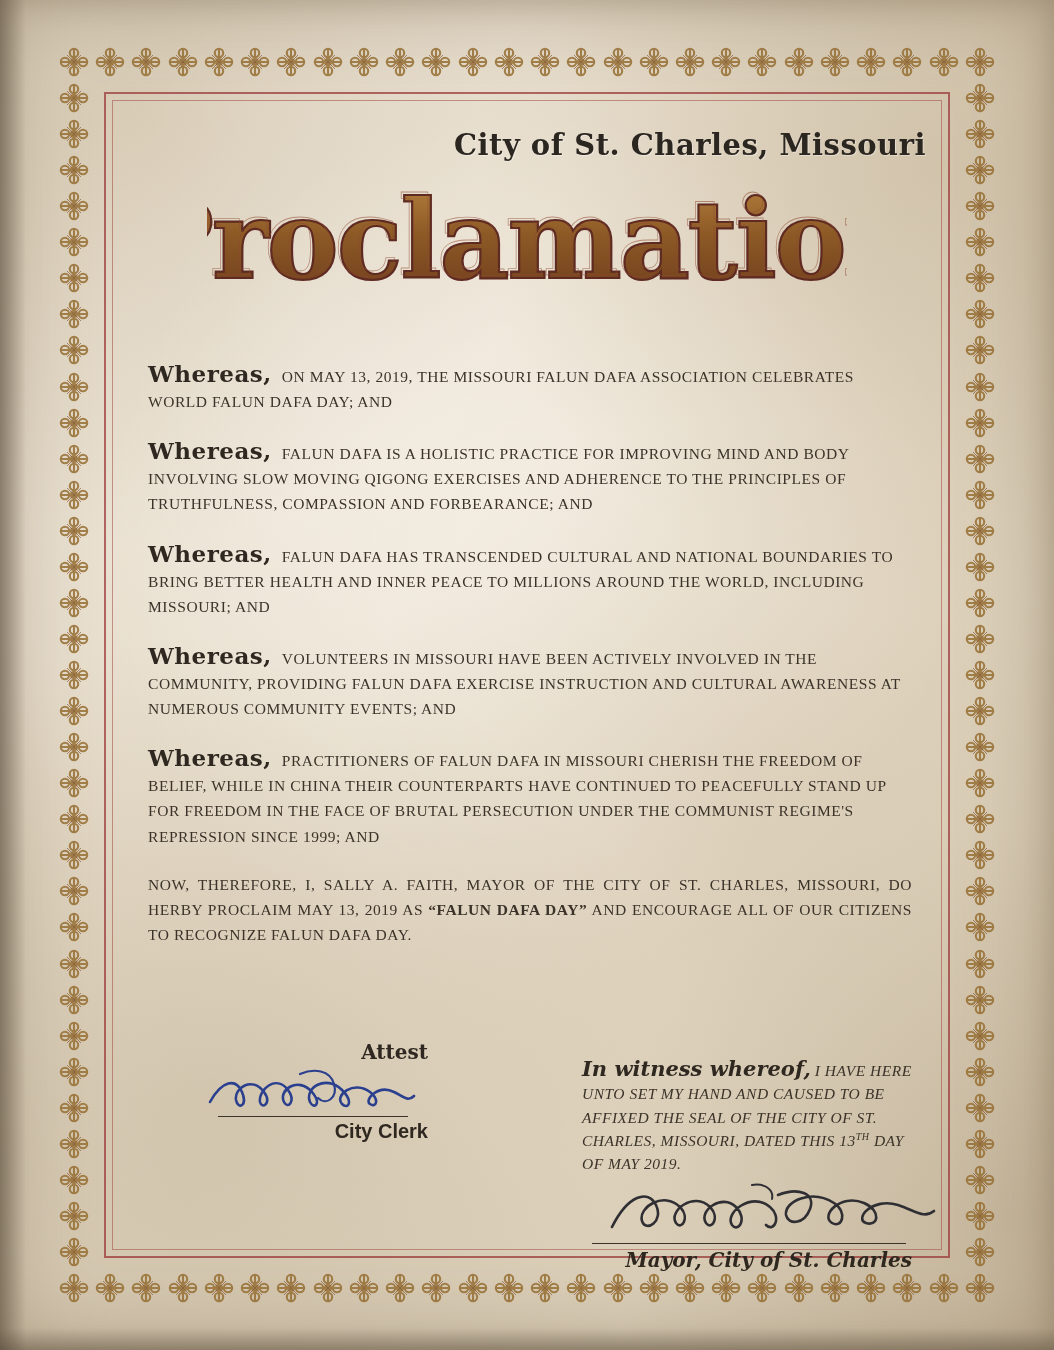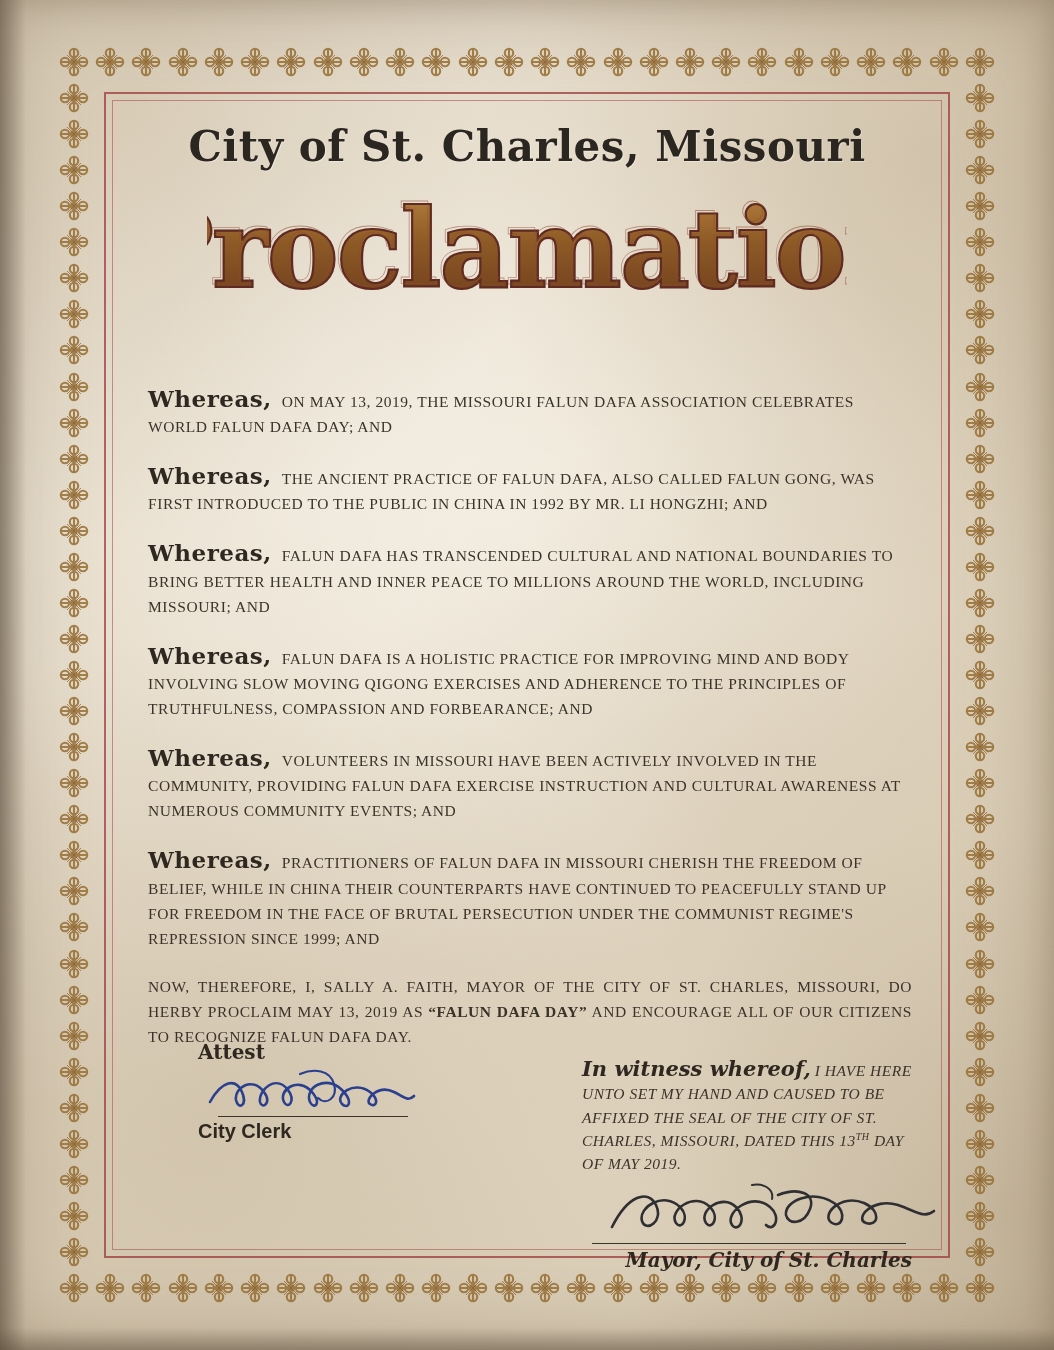--- a/index.html
+++ b/index.html
@@ -80,39 +80,39 @@
 
   #content {
     position: absolute;
     left: 128px;
     top: 110px;
     right: 128px;
     bottom: 108px;
   }
 
   #city-title {
-    text-align: center;
+    text-align: right;
     font-family: "DejaVu Serif", serif;
     font-weight: bold;
-    font-size: 42px;
+    font-size: 29px;
     letter-spacing: 0.5px;
     color: #2b2620;
-    margin-top: 12px;
+    margin-top: 18px;
     text-shadow: 1px 1px 0 rgba(255,255,255,0.35);
   }
 
   #proclamation-wordmark {
     text-align: center;
     margin-top: 4px;
     height: 150px;
   }
   #proclamation-wordmark svg { display:block; margin: 0 auto; }
 
   #whereas-block {
-    margin-top: 60px;
+    margin-top: 44px;
     padding: 0 14px 0 20px;
   }
   .clause {
     margin-bottom: 23px;
     color: #3a332b;
   }
   .clause .lead {
     font-family: "DejaVu Serif", serif;
     font-weight: bold;
     font-size: 23px;
@@ -148,21 +148,21 @@
     left: 14px;
     right: 14px;
     bottom: 2px;
     height: 200px;
   }
   #attest-col {
     position: absolute;
     left: 56px;
     top: 0;
     width: 230px;
-    text-align: left;
+    text-align: right;
   }
   .script-label {
     font-family: "DejaVu Serif", serif;
     font-weight: bold;
     font-size: 20px;
     color: #2f2820;
   }
   #clerk-signature {
     height: 52px;
     position: relative;
@@ -2056,33 +2056,29 @@
       </svg>
     </div>
 
     <div id="whereas-block">
 
       <div class="clause">
         <span class="lead">Whereas,</span>
         <span class="body">ON MAY 13, 2019, THE MISSOURI FALUN DAFA ASSOCIATION CELEBRATES WORLD FALUN DAFA DAY; AND</span>
       </div>
 
+
       <div class="clause">
         <span class="lead">Whereas,</span>
-        <span class="body">THE ANCIENT PRACTICE OF FALUN DAFA, ALSO CALLED FALUN GONG, WAS FIRST INTRODUCED TO THE PUBLIC IN CHINA IN 1992 BY MR. LI HONGZHI; AND</span>
+        <span class="body">FALUN DAFA IS A HOLISTIC PRACTICE FOR IMPROVING MIND AND BODY INVOLVING SLOW MOVING QIGONG EXERCISES AND ADHERENCE TO THE PRINCIPLES OF TRUTHFULNESS, COMPASSION AND FORBEARANCE; AND</span>
       </div>
 
       <div class="clause">
         <span class="lead">Whereas,</span>
         <span class="body">FALUN DAFA HAS TRANSCENDED CULTURAL AND NATIONAL BOUNDARIES TO BRING BETTER HEALTH AND INNER PEACE TO MILLIONS AROUND THE WORLD, INCLUDING MISSOURI; AND</span>
-      </div>
-
-      <div class="clause">
-        <span class="lead">Whereas,</span>
-        <span class="body">FALUN DAFA IS A HOLISTIC PRACTICE FOR IMPROVING MIND AND BODY INVOLVING SLOW MOVING QIGONG EXERCISES AND ADHERENCE TO THE PRINCIPLES OF TRUTHFULNESS, COMPASSION AND FORBEARANCE; AND</span>
       </div>
 
       <div class="clause">
         <span class="lead">Whereas,</span>
         <span class="body">VOLUNTEERS IN MISSOURI HAVE BEEN ACTIVELY INVOLVED IN THE COMMUNITY, PROVIDING FALUN DAFA EXERCISE INSTRUCTION AND CULTURAL AWARENESS AT NUMEROUS COMMUNITY EVENTS; AND</span>
       </div>
 
       <div class="clause">
         <span class="lead">Whereas,</span>
         <span class="body">PRACTITIONERS OF FALUN DAFA IN MISSOURI CHERISH THE FREEDOM OF BELIEF, WHILE IN CHINA THEIR COUNTERPARTS HAVE CONTINUED TO PEACEFULLY STAND UP FOR FREEDOM IN THE FACE OF BRUTAL PERSECUTION UNDER THE COMMUNIST REGIME'S REPRESSION SINCE 1999; AND</span>

